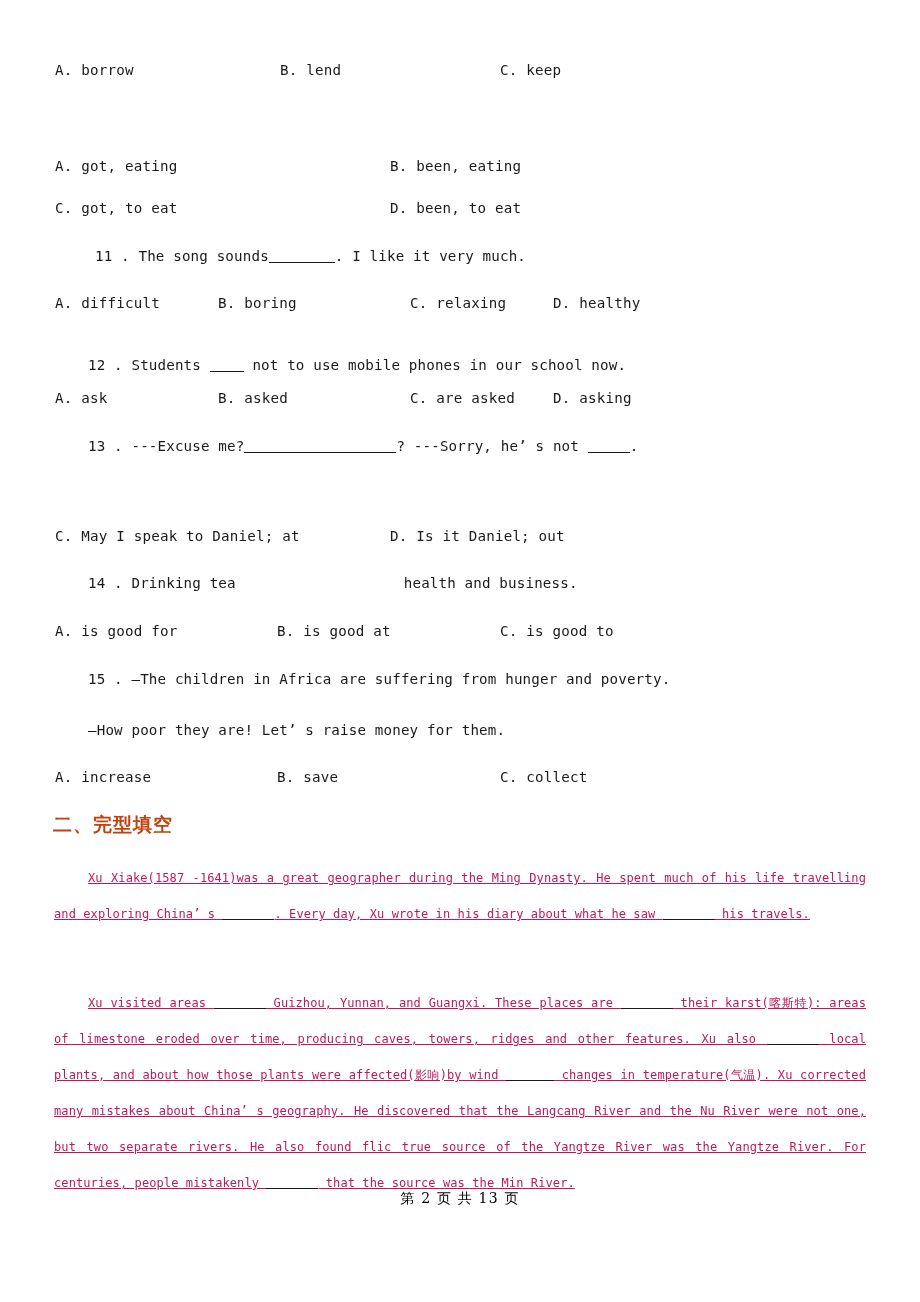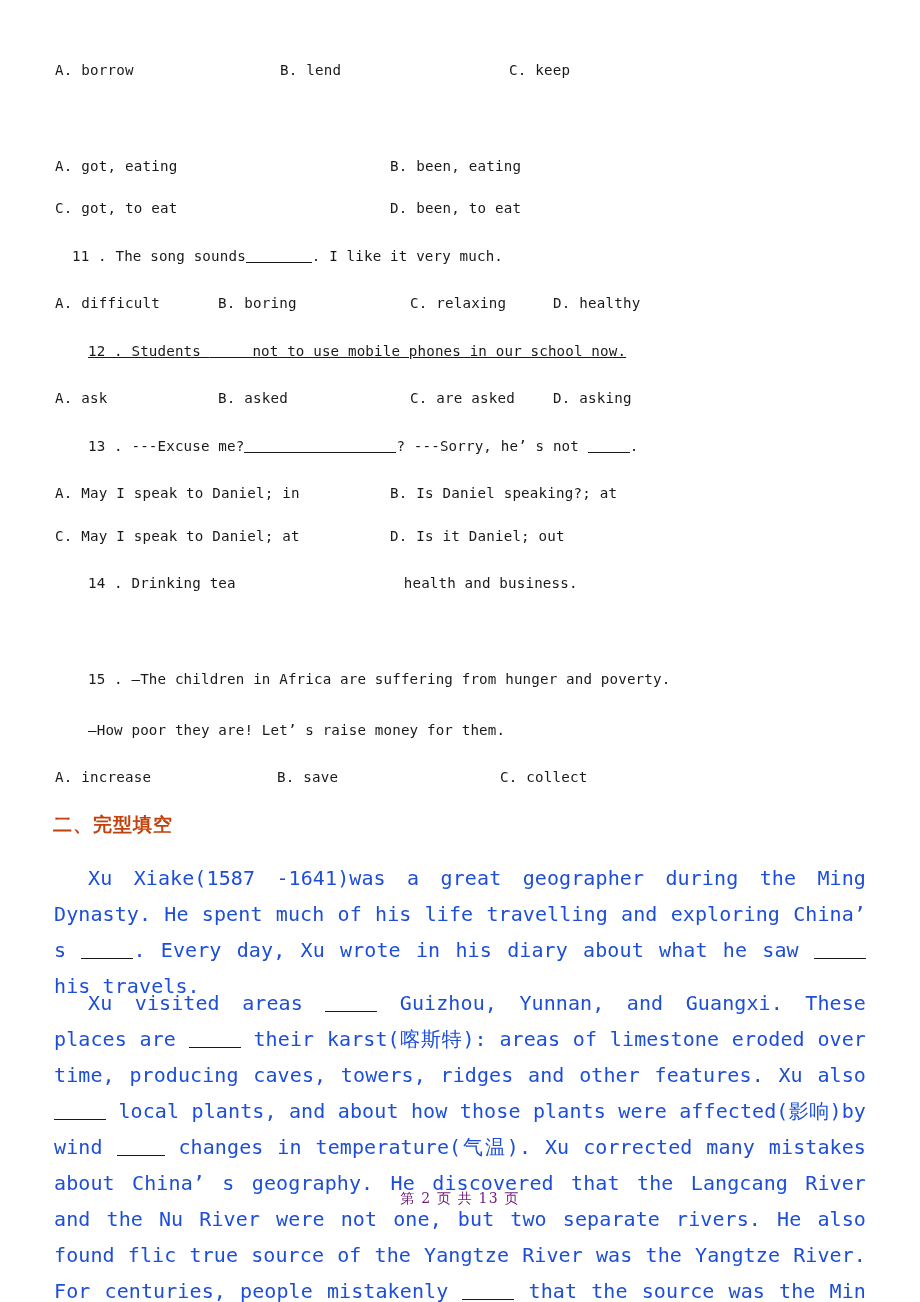--- a/index.html
+++ b/index.html
@@ -69,101 +69,103 @@
     font-size: 19px;
     letter-spacing: 1px;
     color: #c2410c;
     white-space: nowrap;
   }
 
   
   .para {
     position: absolute;
     font-family: "DejaVu Sans Mono", "Liberation Mono", monospace;
-    font-size: 20px;
-    color: #1d4ed8;
+    font-size: 12px;
+    color: #be185d;
     text-align: justify;
     text-justify: inter-word;
     line-height: 36px;
     letter-spacing: 0.1px;
+    text-decoration: underline;
   }
   .para > span.ind { display: inline-block; width: 34px; }
 
   
   .footer {
     position: absolute;
     width: 920px;
     text-align: center;
     font-family: "DejaVu Serif", "Liberation Serif", serif;
     font-size: 14px;
     letter-spacing: 1.2px;
-    color: #701a75;
+    color: #000000;
     white-space: nowrap;
   }
 </style>
 </head>
 <body>
 
 <div class="page">
 
   <div class="optrow" style="top:62px;">
     <span class="opt" style="left:55px;">A. borrow</span>
     <span class="opt" style="left:280px;">B. lend</span>
-    <span class="opt" style="left:500px;margin-left:9px;">C. keep</span>
+    <span class="opt" style="left:500px;">C. keep</span>
   </div>
 
 
   <div class="optrow" style="top:200px;">
     <span class="opt" style="left:55px;">C. got, to eat</span>
     <span class="opt" style="left:390px;">D. been, to eat</span>
   </div>
   <div class="optrow" style="top:158px;">
     <span class="opt" style="left:55px;">A. got, eating</span>
     <span class="opt" style="left:390px;">B. been, eating</span>
   </div>
 
-  <div class="stem" style="left:72px; top:248px;">
+  <div class="stem" style="left:95px; top:248px;">
     <span>11 . The song sounds</span><span class="blank" style="width:66px;"></span><span>. I like it very much.</span>
   </div>
 
   <div class="optrow" style="top:295px;">
     <span class="opt" style="left:55px;">A. difficult</span>
     <span class="opt" style="left:218px;">B. boring</span>
     <span class="opt" style="left:410px;">C. relaxing</span>
     <span class="opt" style="left:553px;">D. healthy</span>
   </div>
 
-  <div class="stem" style="left:88px; top:343px;text-decoration:underline;">
+  <div class="stem" style="left:88px; top:357px;">
     <span>12 . Students </span><span class="blank" style="width:34px;"></span><span> not to use mobile phones in our school now.</span>
   </div>
 
   <div class="optrow" style="top:390px;">
     <span class="opt" style="left:55px;">A. ask</span>
     <span class="opt" style="left:218px;">B. asked</span>
     <span class="opt" style="left:410px;">C. are asked</span>
     <span class="opt" style="left:553px;">D. asking</span>
   </div>
 
   <div class="stem" style="left:88px; top:438px;">
     <span>13 . ---Excuse me?</span><span class="blank" style="width:152px;"></span><span>?    ---Sorry, he’ s not </span><span class="blank" style="width:42px;"></span><span>.</span>
   </div>
 
-  <div class="optrow" style="top:485px;">
-    <span class="opt" style="left:55px;">A. May I speak to Daniel; in</span>
-    <span class="opt" style="left:390px;">B. Is Daniel speaking?; at</span>
-  </div>
   <div class="optrow" style="top:528px;">
     <span class="opt" style="left:55px;">C. May I speak to Daniel; at</span>
     <span class="opt" style="left:390px;">D. Is it Daniel; out</span>
   </div>
 
   <div class="stem" style="left:88px; top:575px;">
     <span>14 . Drinking tea</span><span class="gap" style="width:168px;"></span><span>health and business.</span>
   </div>
 
+  <div class="optrow" style="top:623px;">
+    <span class="opt" style="left:55px;">A. is good for</span>
+    <span class="opt" style="left:277px;">B. is good at</span>
+    <span class="opt" style="left:500px;">C. is good to</span>
+  </div>
 
   <div class="stem" style="left:88px; top:671px;">15 . —The children in Africa are suffering from hunger and poverty.</div>
   <div class="stem" style="left:88px; top:722px;">—How poor they are! Let’ s raise money for them.</div>
 
   <div class="optrow" style="top:769px;">
     <span class="opt" style="left:55px;">A. increase</span>
     <span class="opt" style="left:277px;">B. save</span>
     <span class="opt" style="left:500px;">C. collect</span>
   </div>
 

